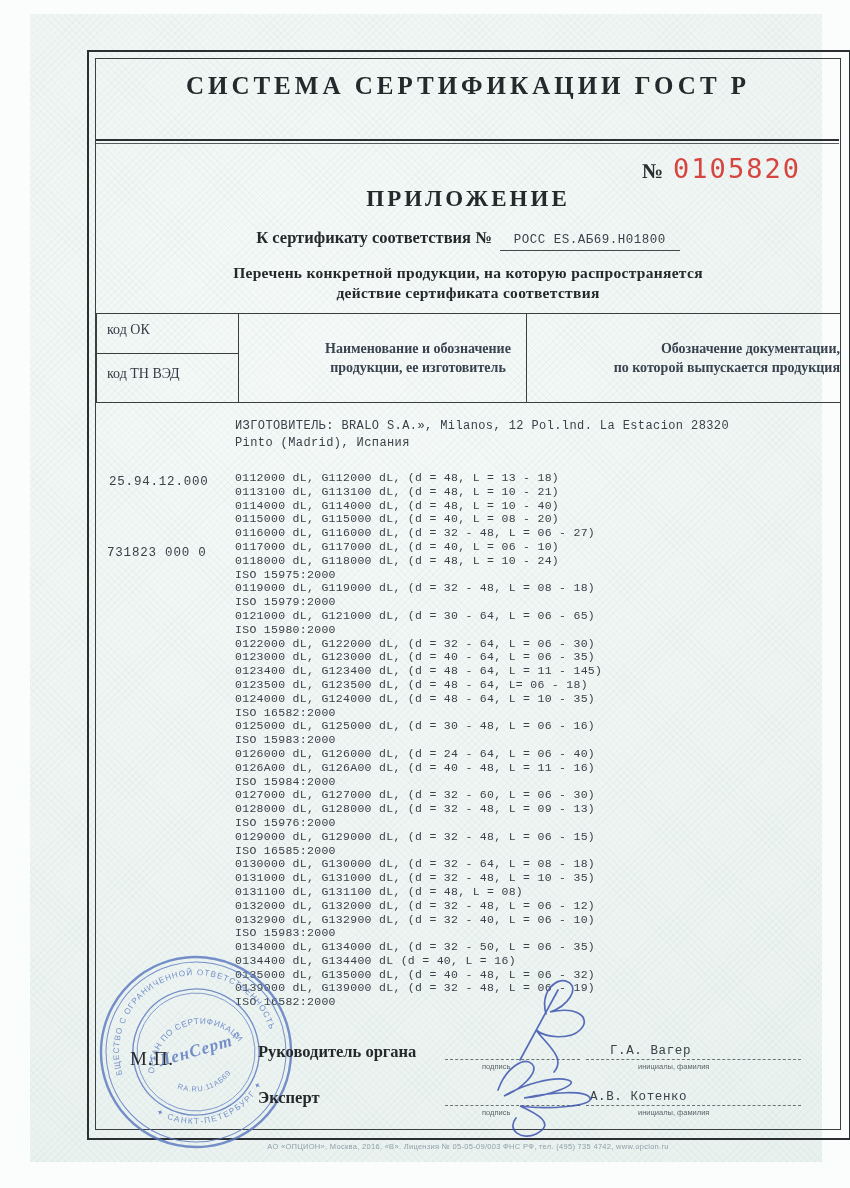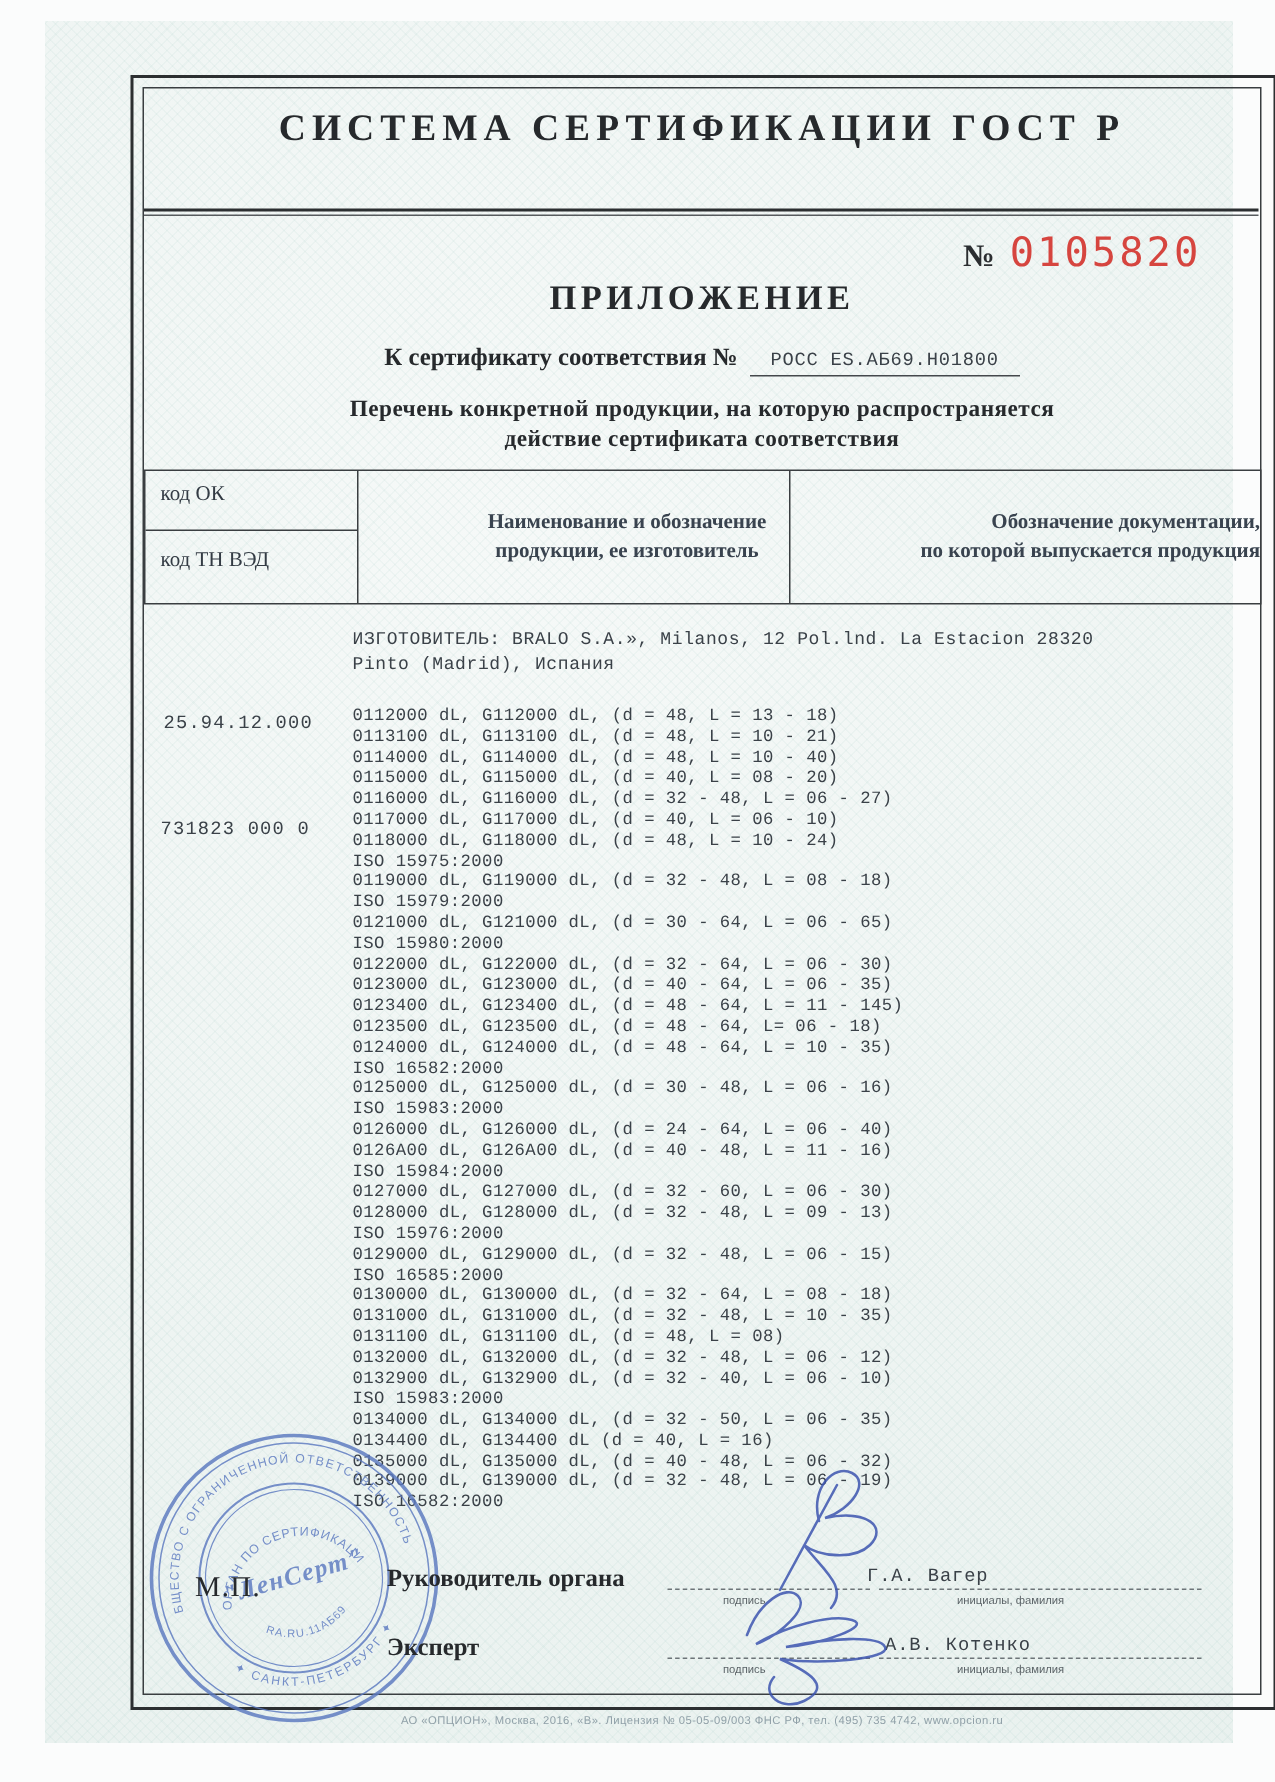--- a/index.html
+++ b/index.html
@@ -70,21 +70,21 @@
   .sl1a{top:1044px;left:415px;width:135px;}
   .sl1b{top:1044px;left:556px;width:215px;}
   .sl2a{top:1090px;left:415px;width:135px;}
   .sl2b{top:1090px;left:556px;width:215px;}
   .cap{font-family:"Liberation Sans", sans-serif;font-size:7.5px;color:#5c6468;}
   .cap1a{top:1048px;left:452px;}
   .cap1b{top:1048px;left:608px;}
   .cap2a{top:1094px;left:452px;}
   .cap2b{top:1094px;left:608px;}
   .sig-name{font-family:"Liberation Mono", monospace;font-size:12.5px;color:#3a4148;letter-spacing:.6px;}
-  .name1{top:1030px;left:548px;}
+  .name1{top:1030px;left:580px;}
   .name2{top:1076px;left:560px;}
 
   .mp{top:1034px;left:100px;font-size:19px;color:#26292c;letter-spacing:1px;}
   .stamp{top:938px;left:66px;transform:rotate(-16deg);opacity:.82;}
   .scribbles{top:958px;left:398px;}
 
   .footer{
     top:1128px;left:65px;width:746px;text-align:center;
     font-family:"Liberation Sans", sans-serif;font-size:7.5px;color:#90a0a8;letter-spacing:.3px;
   }

